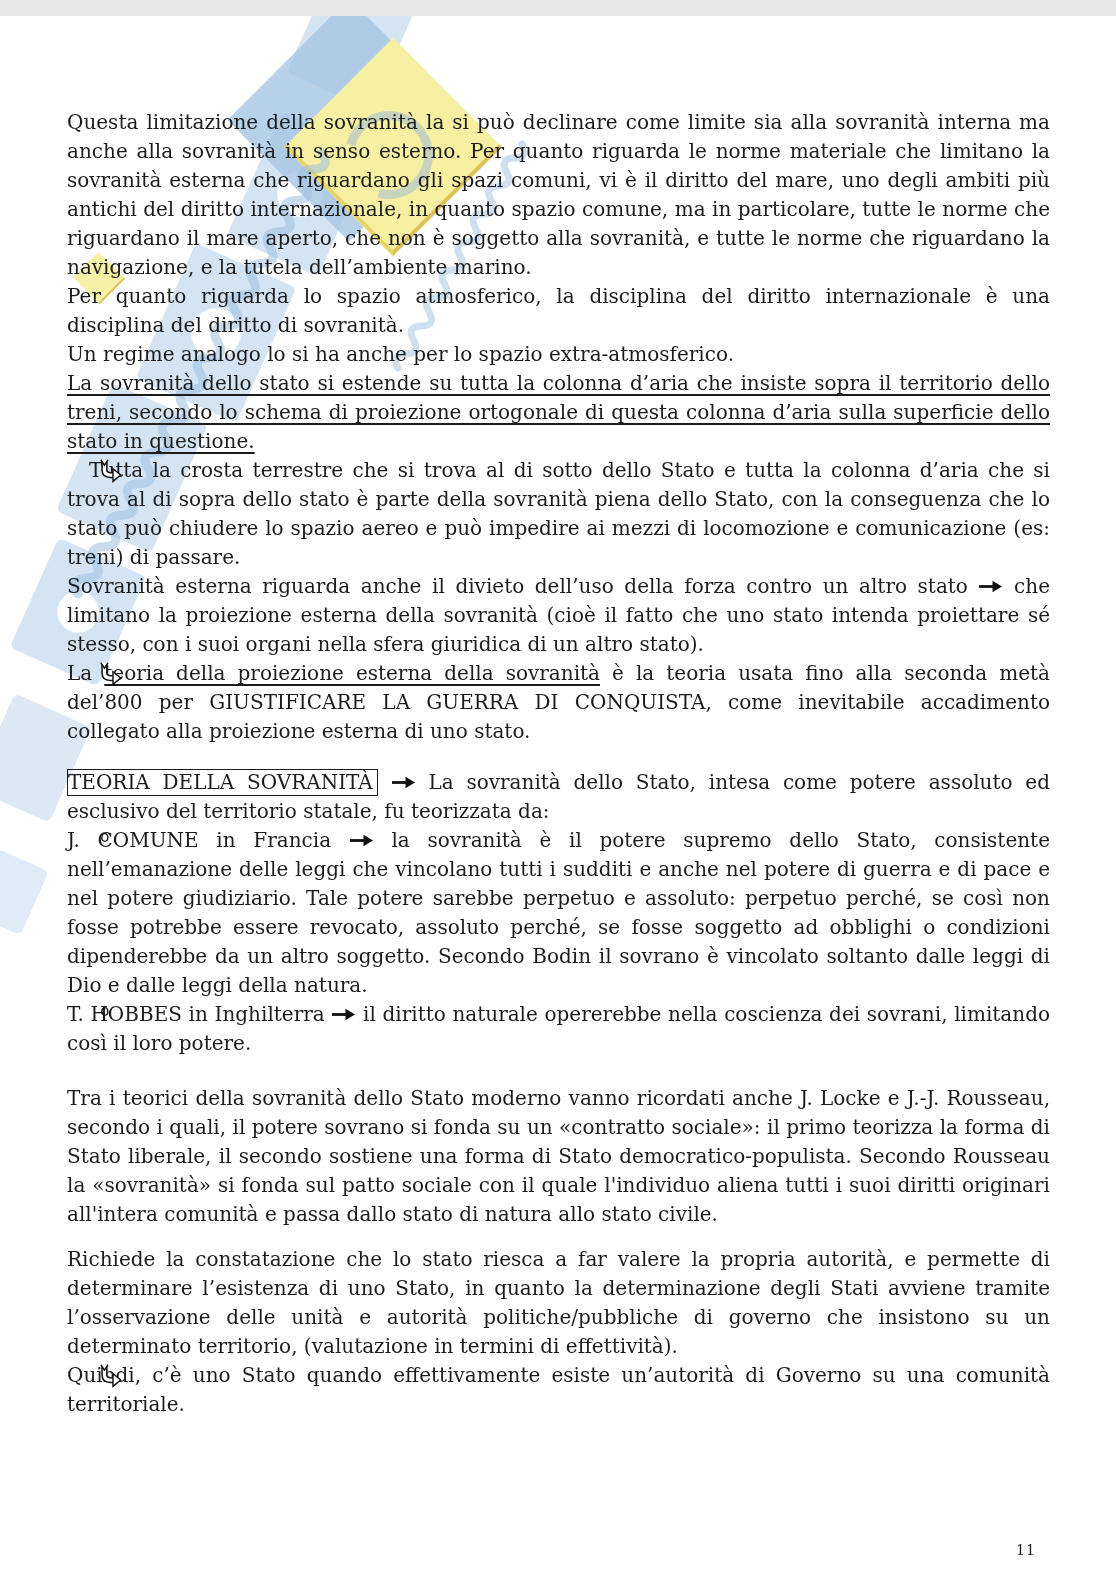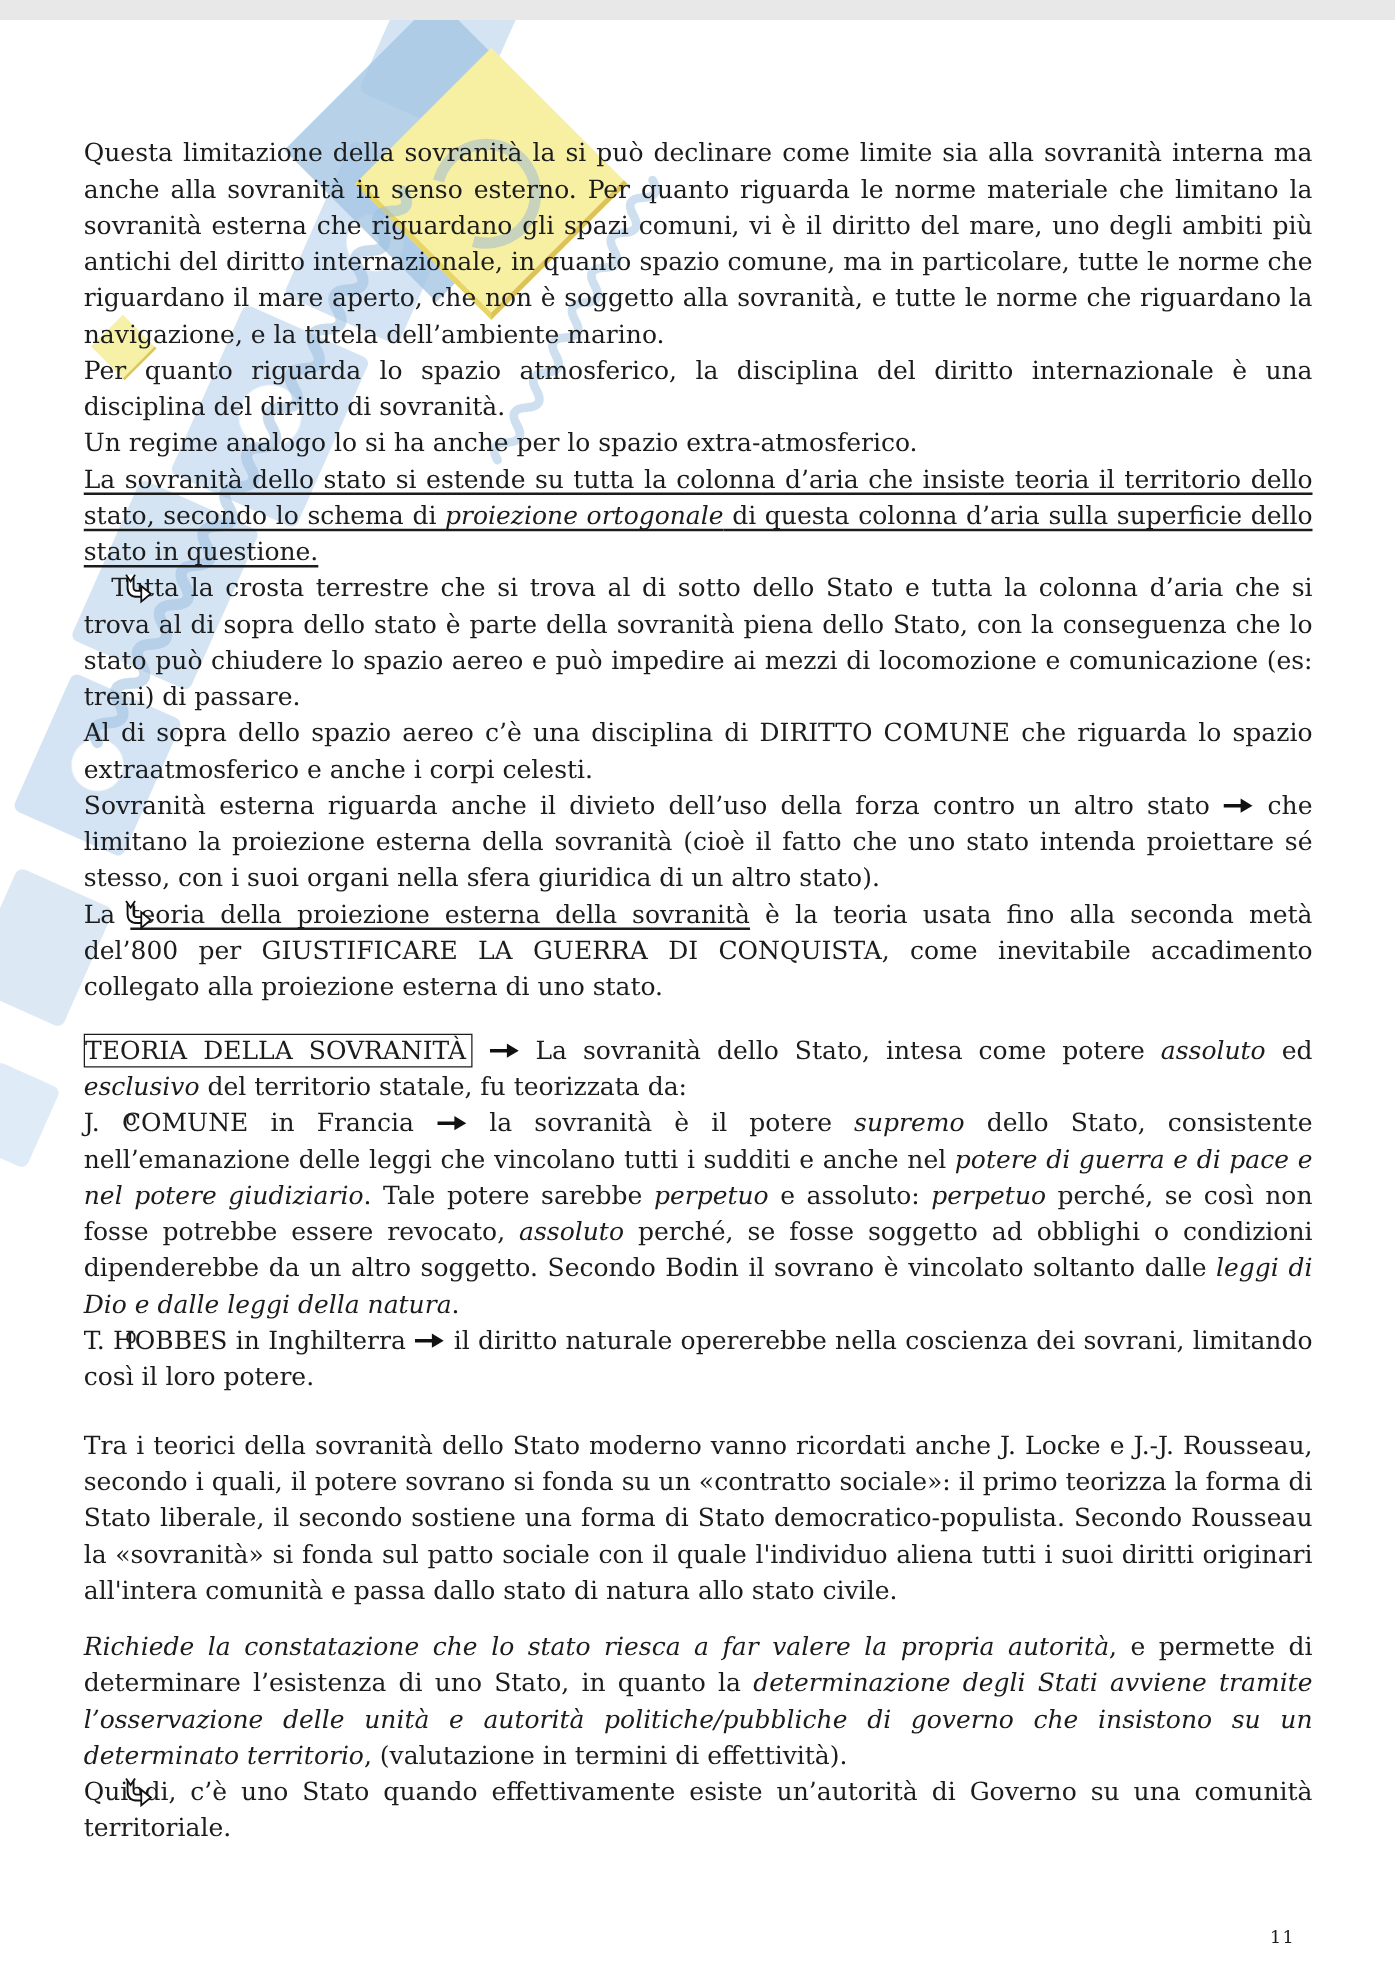--- a/index.html
+++ b/index.html
@@ -44,21 +44,21 @@
   .arrow-item,.circle-item{position:relative;padding-left:70px;}
   .first-indent{text-indent:22px;}
   .marker{
     position:absolute;left:28px;top:2px;width:30px;text-indent:0;
     line-height:1;
   }
   .circle-item .marker{
     left:33px;top:3px;font-family:"DejaVu Sans Mono","Liberation Mono",monospace;
     font-size:16px;
   }
-  .i{font-style:italic;}
+  .i{}
   .u{text-decoration:underline;text-underline-offset:4px;text-decoration-thickness:1.5px;}
   .box{border:1.6px solid #1c1c1c;padding:0 4px 1px 0;}
   .inline-arrow{display:inline-block;vertical-align:-1px;line-height:0;}
   .spacer{width:100%;}
   .footer-num{
     position:absolute;left:1016px;top:1526px;z-index:1;
     font-size:14px;letter-spacing:1px;
   }
 </style>
 </head>
@@ -85,28 +85,27 @@
       <g transform="translate(398,352) rotate(-61)" opacity="0.5">
         <path d="M0 0 q8 -13 16 0 q8 13 16 0 q8 -13 16 0 q8 13 16 0 q8 -13 16 0 q8 13 16 0 q8 -13 16 0 q8 13 16 0 q8 -13 16 0 q8 13 16 0 q8 -13 16 0 q8 13 16 0 q8 -13 16 0 q8 13 16 0 q8 -13 16 0 q8 13 16 0" fill="none" stroke="#9dc0e0" stroke-width="7" stroke-linecap="round"></path>
       </g>
     </svg>
   </div>
 
   <div class="content">
       <p class="paragraph"><span>Questa limitazione della sovranità la si può declinare come limite sia alla sovranità interna ma anche alla sovranità in senso esterno. Per quanto riguarda le norme materiale che limitano la sovranità esterna che riguardano gli spazi comuni, vi è il diritto del mare, uno degli ambiti più antichi del diritto internazionale, in quanto spazio comune, ma in particolare, tutte le norme che riguardano il mare aperto, che non è soggetto alla sovranità, e tutte le norme che riguardano la navigazione, e la tutela dell’ambiente marino.</span></p>
       <p class="paragraph"><span>Per quanto riguarda lo spazio atmosferico, la disciplina del diritto internazionale è una disciplina del diritto di sovranità.</span></p>
       <p class="paragraph"><span>Un regime analogo lo si ha anche per lo spazio extra-atmosferico.</span></p>
-      <p class="paragraph"><span class="u">La sovranità dello stato si estende su tutta la colonna d’aria che insiste teoria il territorio dello stato, secondo lo schema di </span><span class="i u">proiezione ortogonale</span><span class="u"> di questa colonna d’aria sulla superficie dello stato in questione.</span></p>
+      <p class="paragraph"><span class="u">La sovranità dello stato si estende su tutta la colonna d’aria che insiste sopra il territorio dello treni, secondo lo schema di </span><span class="i u">proiezione ortogonale</span><span class="u"> di questa colonna d’aria sulla superficie dello stato in questione.</span></p>
       <p class="arrow-item first-indent"><span class="marker"><svg width="27" height="26" viewBox="0 0 30 28">
             <path d="M10.5 4 L10.5 13 Q10.5 18.5 17 18.5 L21 18.5" fill="none" stroke="#111" stroke-width="7"></path>
             <path d="M10.5 4 L10.5 13 Q10.5 18.5 17 18.5 L21 18.5" fill="none" stroke="#fff" stroke-width="3.6"></path>
             <path d="M20 11.5 L28.5 18.5 L20 25.5 Z" fill="#fff" stroke="#111" stroke-width="1.6"></path>
             <path d="M6.5 1.5 L10.5 7.5 L14.5 1.5" fill="#fff" stroke="#111" stroke-width="1.6"></path>
           </svg></span><span>Tutta la crosta terrestre che si trova al di sotto dello Stato e tutta la colonna d’aria che si trova al di sopra dello stato è parte della sovranità piena dello Stato, con la conseguenza che lo stato può chiudere lo spazio aereo e può impedire ai mezzi di locomozione e comunicazione (es: treni) di passare.</span></p>
-      <p class="paragraph"><span>Al di sopra dello spazio aereo c’è una disciplina di DIRITTO COMUNE che riguarda lo spazio extraatmosferico e anche i corpi celesti.</span></p>
       <p class="paragraph"><span>Sovranità esterna riguarda anche il divieto dell’uso della forza contro un altro stato </span><span class="inline-arrow"><svg width="25" height="15" viewBox="0 0 25 15">
             <path d="M1 7.5 H16" stroke="#111" stroke-width="2.8" fill="none"></path>
             <path d="M14.5 1.8 L24 7.5 L14.5 13.2 Z" fill="#111"></path>
           </svg></span><span> che limitano la proiezione esterna della sovranità (cioè il fatto che uno stato intenda proiettare sé stesso, con i suoi organi nella sfera giuridica di un altro stato).</span></p>
       <p class="arrow-item"><span class="marker"><svg width="27" height="26" viewBox="0 0 30 28">
             <path d="M10.5 4 L10.5 13 Q10.5 18.5 17 18.5 L21 18.5" fill="none" stroke="#111" stroke-width="7"></path>
             <path d="M10.5 4 L10.5 13 Q10.5 18.5 17 18.5 L21 18.5" fill="none" stroke="#fff" stroke-width="3.6"></path>
             <path d="M20 11.5 L28.5 18.5 L20 25.5 Z" fill="#fff" stroke="#111" stroke-width="1.6"></path>
             <path d="M6.5 1.5 L10.5 7.5 L14.5 1.5" fill="#fff" stroke="#111" stroke-width="1.6"></path>
           </svg></span><span>La </span><span class="u">teoria della proiezione esterna della sovranità</span><span> è la teoria usata fino alla seconda metà del’800 per GIUSTIFICARE LA GUERRA DI CONQUISTA, come inevitabile accadimento collegato alla proiezione esterna di uno stato.</span></p>

